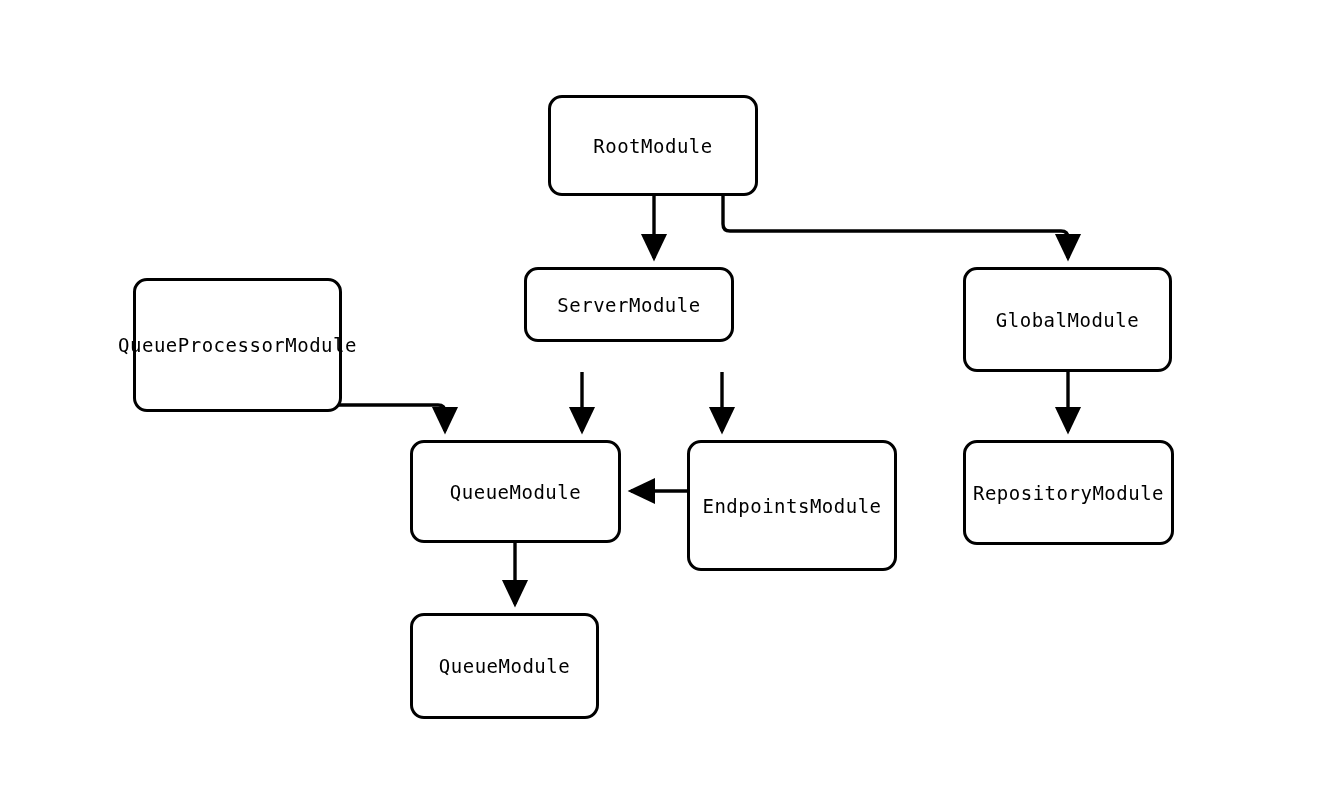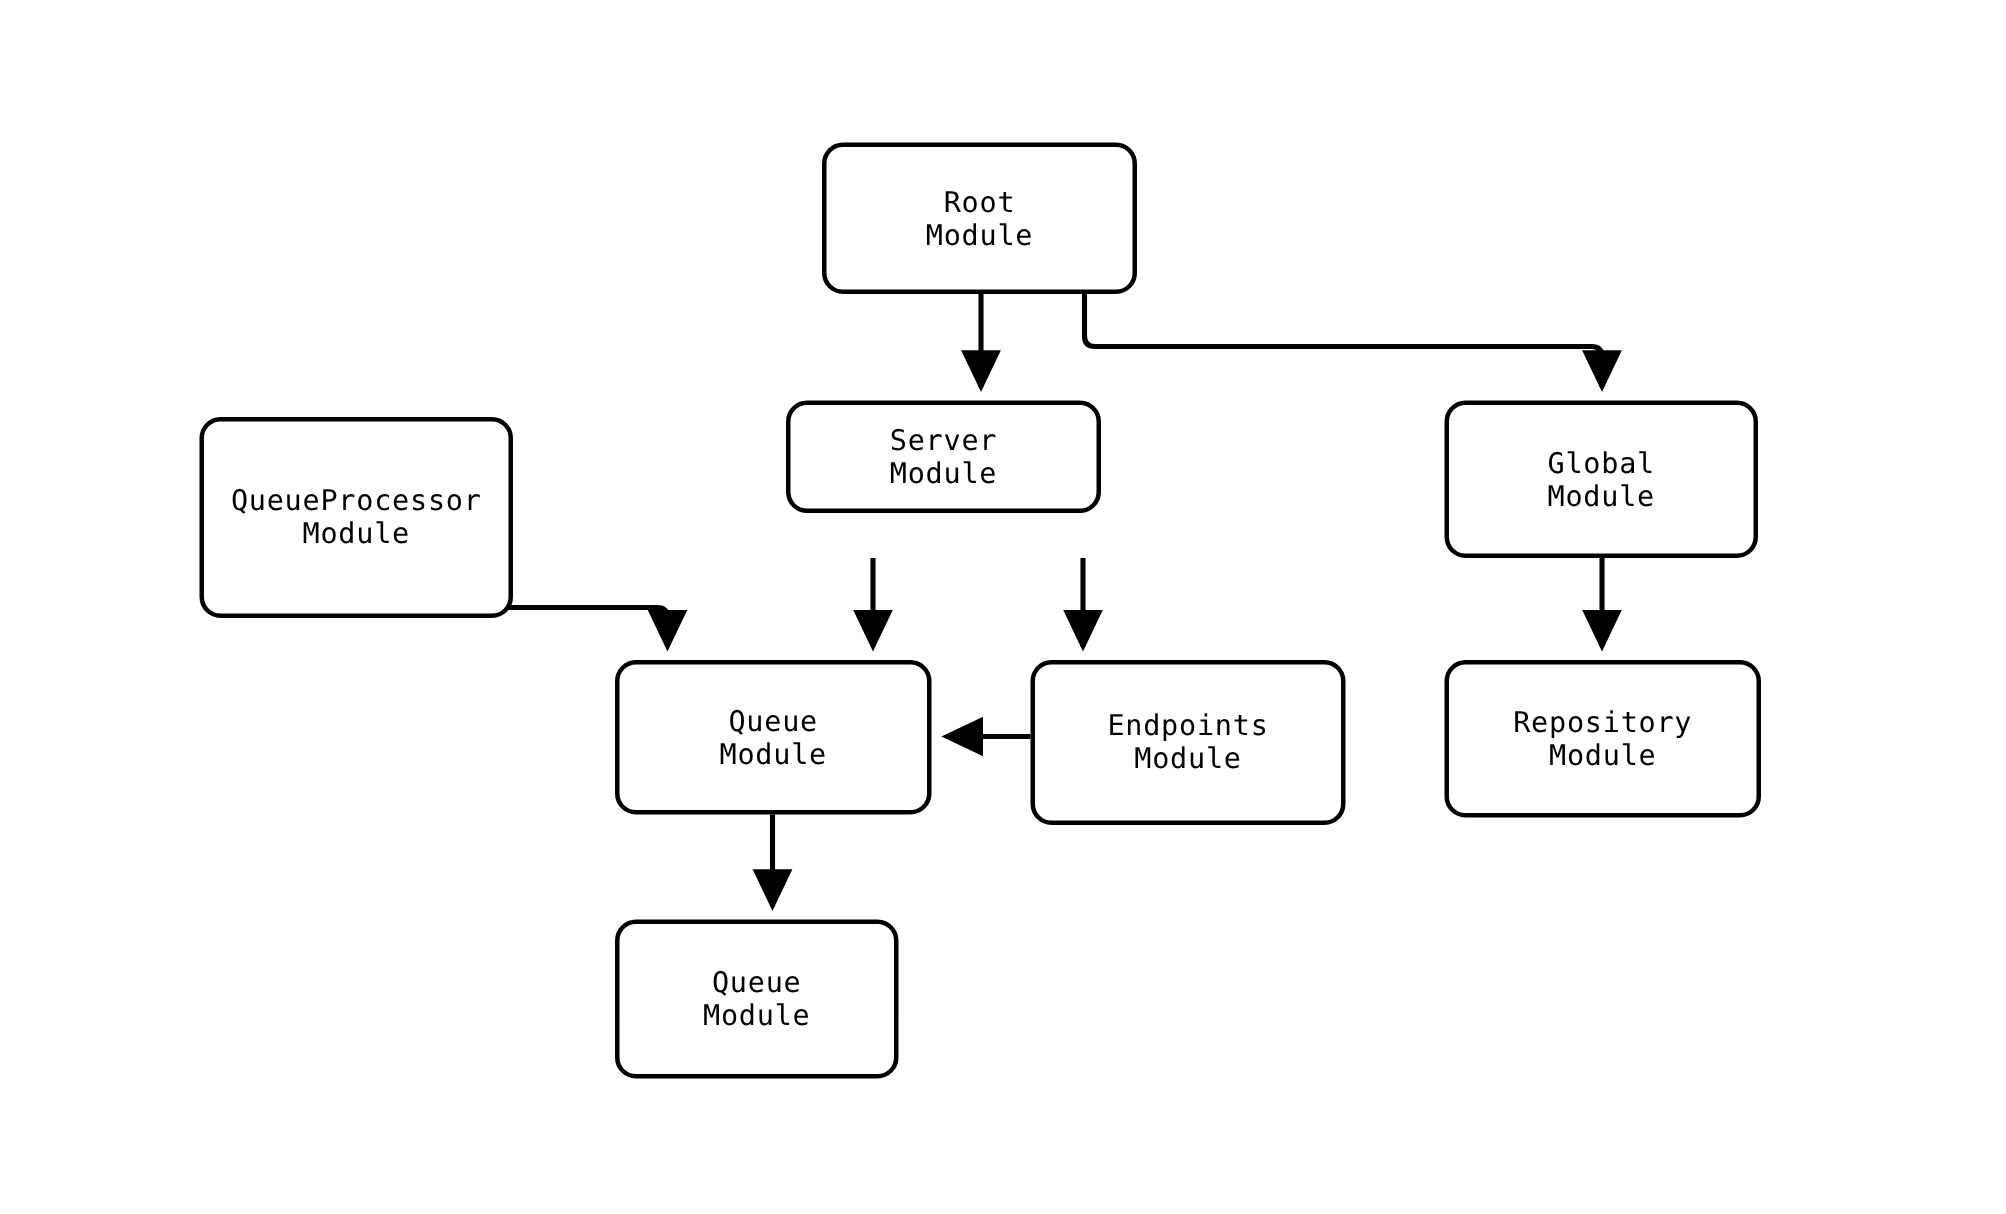--- a/index.html
+++ b/index.html
@@ -26,21 +26,21 @@
     height: 809px;
     pointer-events: none;
   }
   .node {
     position: absolute;
     box-sizing: border-box;
     background: #ffffff;
     border: 3.5px solid #000000;
     border-radius: 14px;
     display: flex;
-    flex-direction: column;
+    flex-direction: row;
     align-items: center;
     justify-content: center;
     text-align: center;
     color: #000000;
     font-family: "DejaVu Sans Mono", "Liberation Mono", monospace;
     font-size: 19px;
     line-height: 22px;
     letter-spacing: 0.5px;
     font-weight: 400;
     z-index: 2;
@@ -101,21 +101,21 @@
   <div class="node" style="left: 963px; top: 267px; width: 209px; height: 105px;">
     <span class="line1">Global</span>
     <span class="line2">Module</span>
   </div>
 
   <div class="node" style="left: 410px; top: 440px; width: 211px; height: 103px;">
     <span class="line1">Queue</span>
     <span class="line2">Module</span>
   </div>
 
-  <div class="node" style="left: 687px; top: 440px; width: 210px; height: 110px;">
+  <div class="node" style="left: 687px; top: 440px; width: 210px; height: 131px;">
     <span class="line1">Endpoints</span>
     <span class="line2">Module</span>
   </div>
 
   <div class="node" style="left: 963px; top: 440px; width: 211px; height: 105px;">
     <span class="line1">Repository</span>
     <span class="line2">Module</span>
   </div>
 
   <div class="node" style="left: 410px; top: 613px; width: 189px; height: 106px;">

